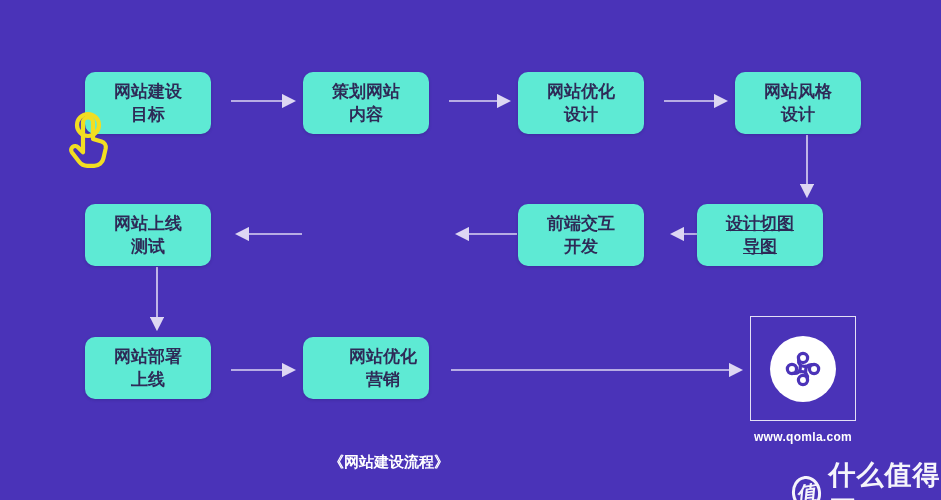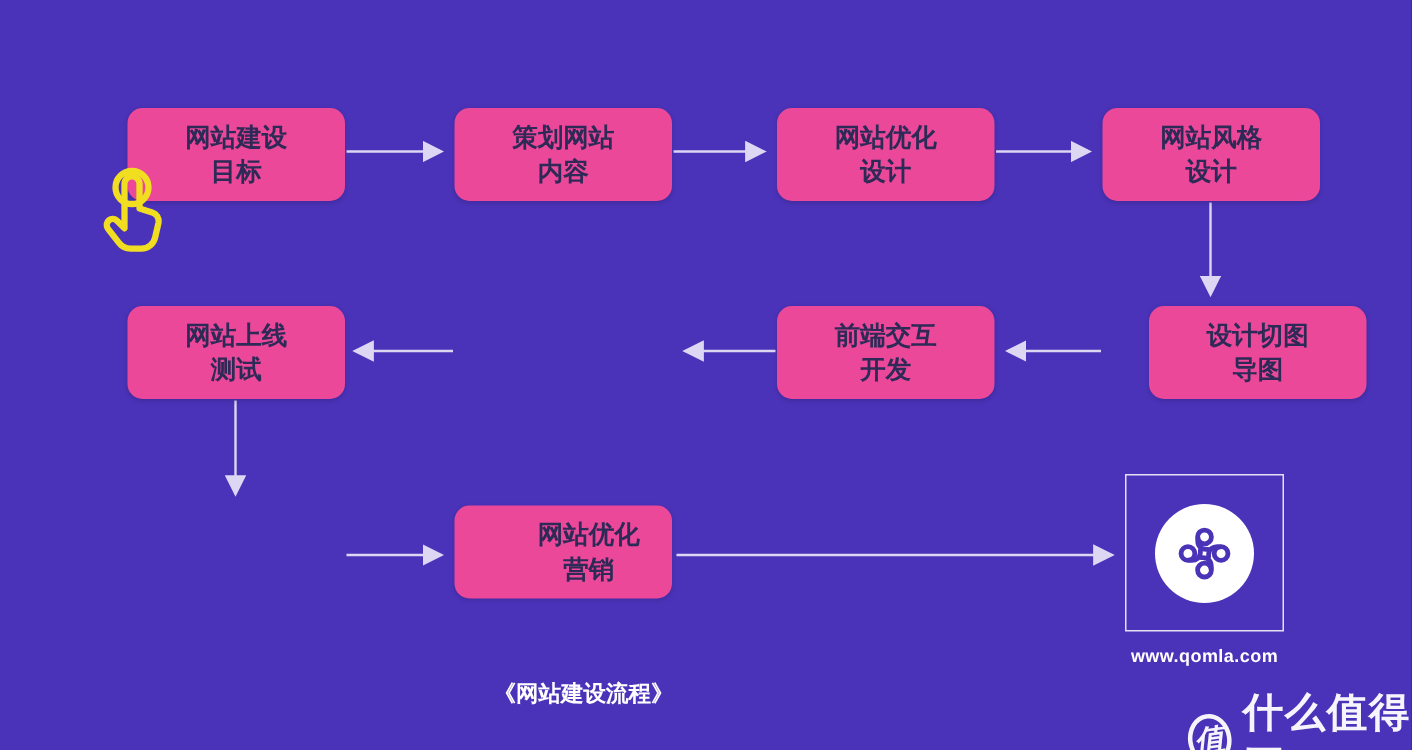--- a/index.html
+++ b/index.html
@@ -15,41 +15,41 @@
   }
 
   .arrow-layer {
     position: absolute;
     inset: 0;
     pointer-events: none;
   }
 
   .flow-node {
     position: absolute;
-    width: 145px;
+    width: 126px;
     height: 62px;
-    background: #ec4899;
+    background: #5eead4;
     border-radius: 10px;
     display: flex;
     align-items: center;
     justify-content: center;
     text-align: center;
     font-size: 17px;
     line-height: 23px;
     font-weight: 700;
     color: #2e2a57;
     white-space: pre-line;
     box-shadow: 0 1px 3px rgba(30,20,80,0.25);
   }
 
   .n0 { left: 85px;  top: 72px; }
   .n1 { left: 303px; top: 72px; }
   .n2 { left: 518px; top: 72px; }
   .n3 { left: 735px; top: 72px; }
-  .n4 { left: 766px; top: 204px; }
+  .n4 { left: 697px; top: 204px; text-decoration: underline; }
   .n5 { left: 518px; top: 204px; }
   .n6 { left: 303px; top: 204px; }
   .n7 { left: 85px;  top: 204px; }
   .n8 { left: 85px;  top: 337px; }
   .n9 { left: 303px; top: 337px; padding-left: 34px; }
 
   .hand-icon {
     position: absolute;
     left: 60px;
     top: 111px;
@@ -162,20 +162,22 @@
   <div class="flow-node n2">网站优化
 设计</div>
   <div class="flow-node n3">网站风格
 设计</div>
   <div class="flow-node n4">设计切图
 导图</div>
   <div class="flow-node n5">前端交互
 开发</div>
   <div class="flow-node n7">网站上线
 测试</div>
+  <div class="flow-node n8">网站部署
+上线</div>
   <div class="flow-node n9">网站优化
 营销</div>
 
   <svg class="hand-icon" viewBox="0 0 54 62">
     <g stroke="#f2de21" stroke-width="4.2" fill="none" stroke-linecap="round" stroke-linejoin="round">
       <circle cx="28" cy="14" r="11"></circle>
       <path d="M23 38 V11.5 a5 5 0 0 1 10 0 V28 l8.5 2.6 a6 6 0 0 1 4.2 6.8 L43.5 47 a9.5 9.5 0 0 1 -9.3 7.8 h-7 a10 10 0 0 1 -8 -4 l-7.4 -9.6 a4 4 0 0 1 6.2 -5 l5 5 z"></path>
     </g>
   </svg>
 

